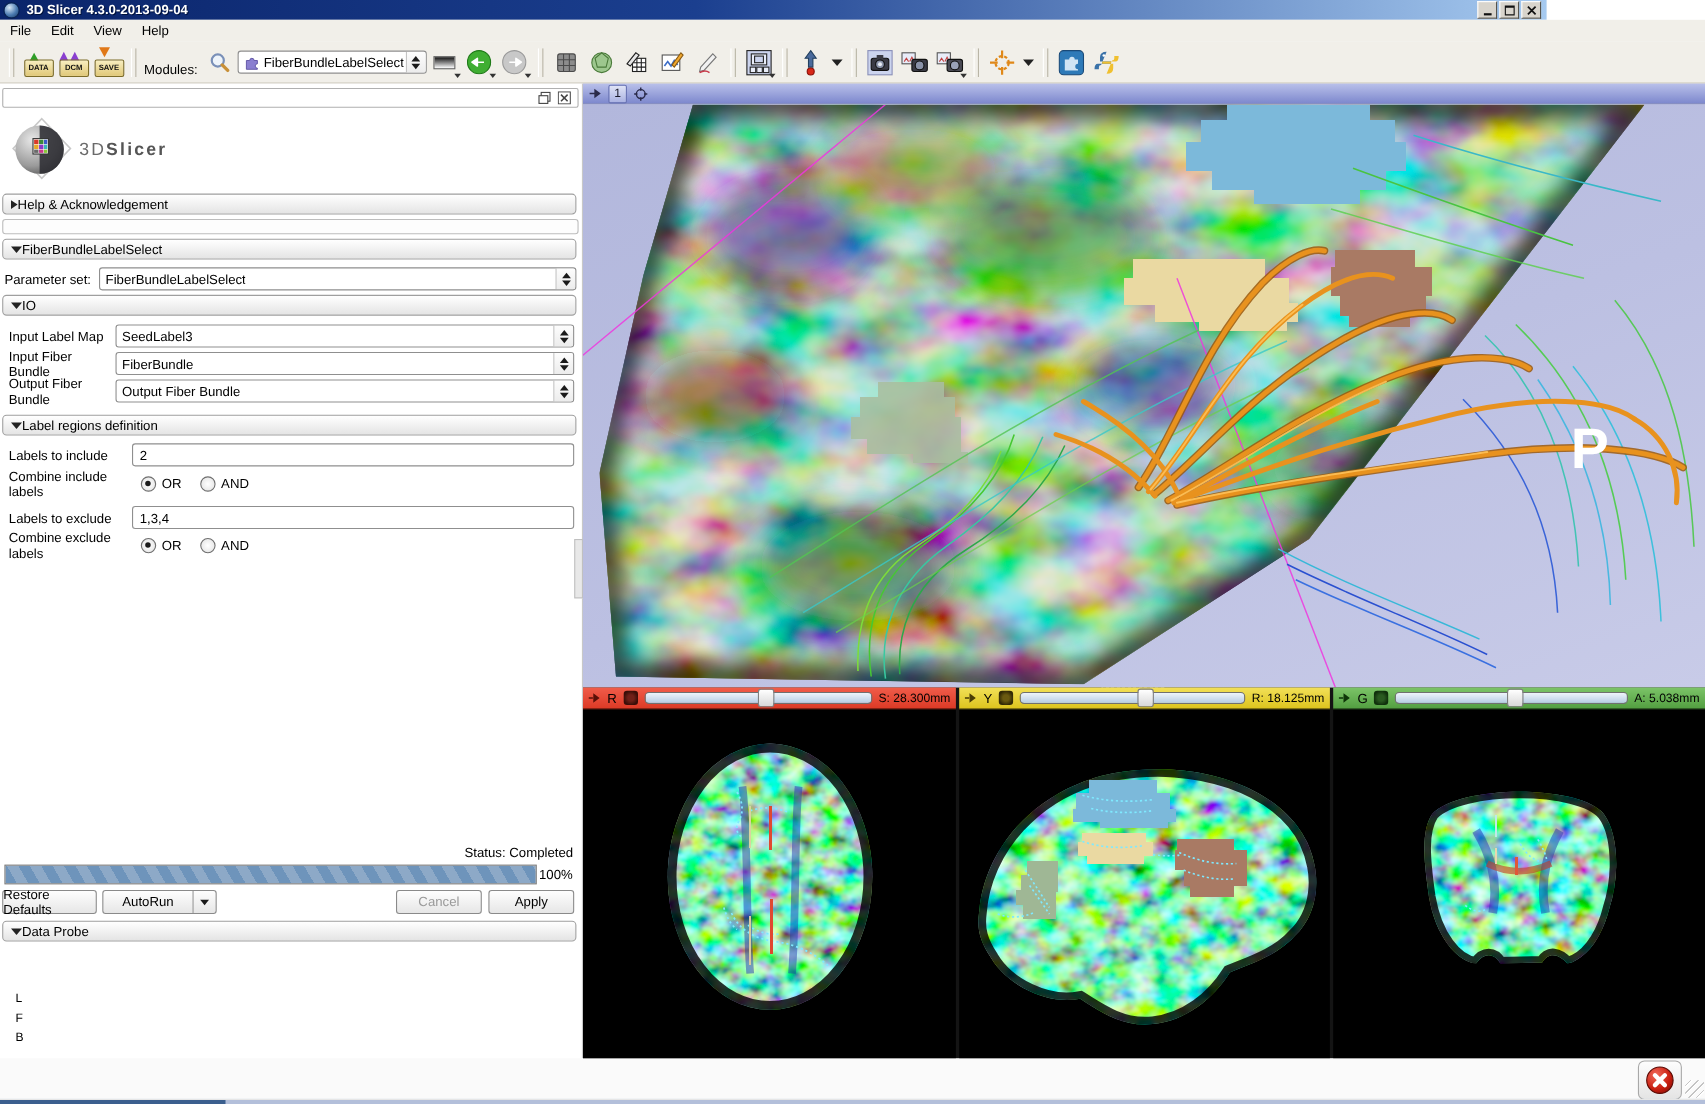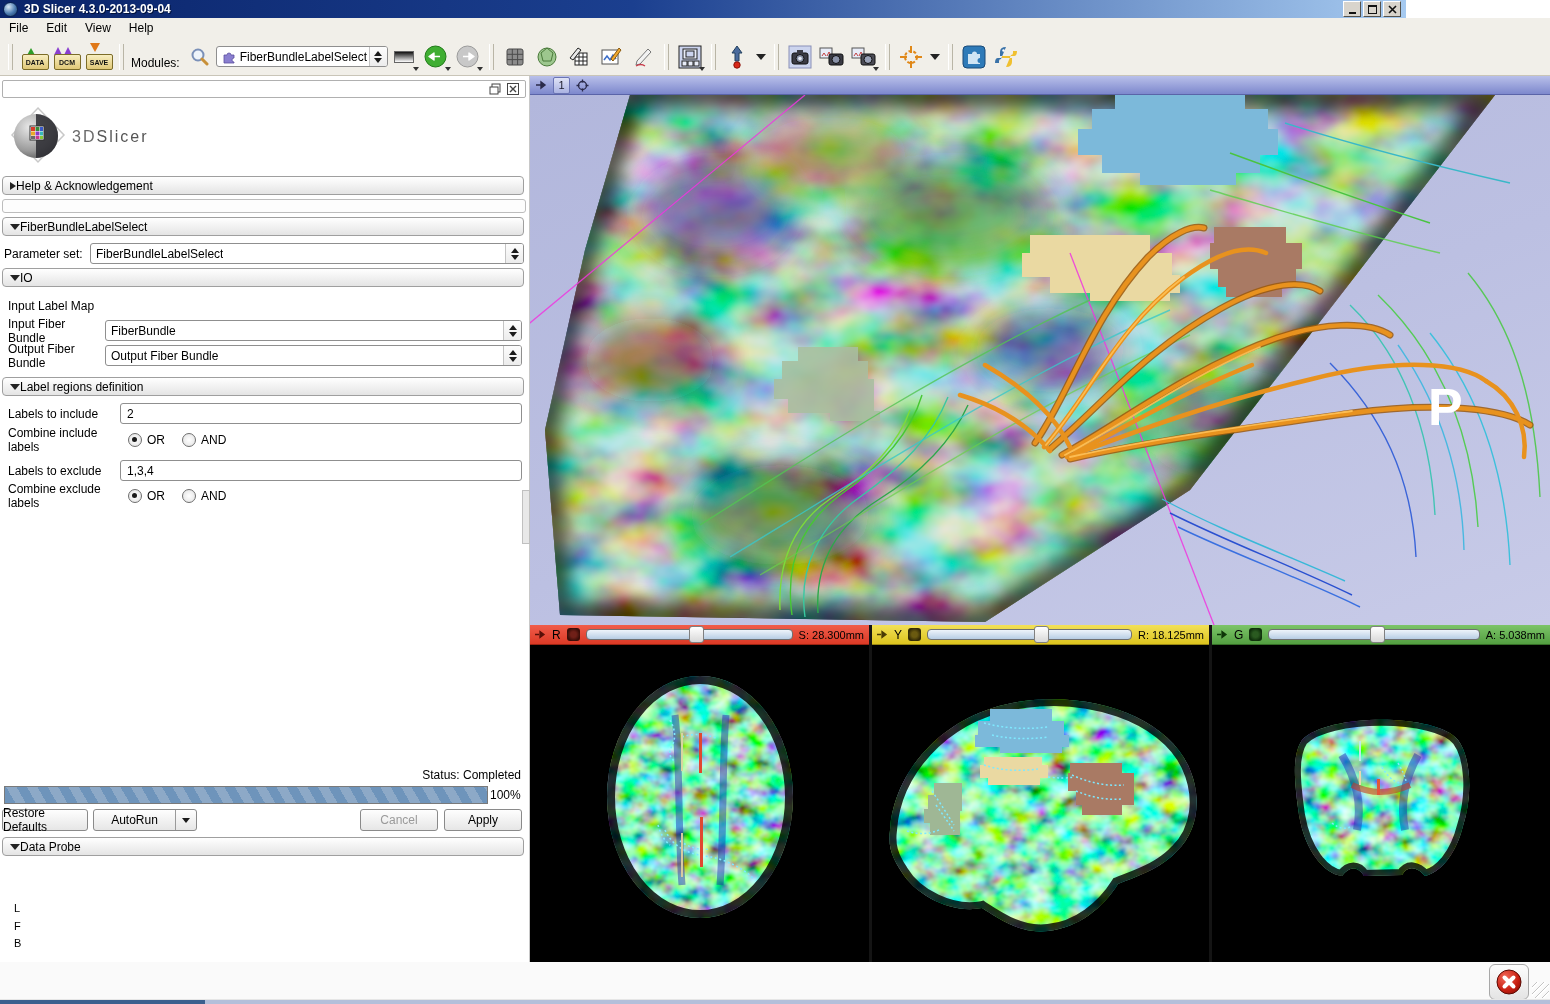--- a/index.html
+++ b/index.html
@@ -320,21 +320,21 @@
           <rect x="34" y="34" width="3" height="3" fill="#88c838"></rect>
         <defs>
             <radialGradient id="logograd" cx="0.35" cy="0.3" r="0.9">
           <stop offset="0" stop-color="#e8e8e8"></stop>
               <stop offset="0.6" stop-color="#9a9a9a"></stop>
               <stop offset="1" stop-color="#3a3a3a"></stop>
         </radialGradient>
           </defs>
       </svg>
       <div style="position:absolute;left:66px;top:26px;font-size:16px;letter-spacing:2px;color:#6a6a6a">
-        <span>3D</span><span style="font-weight:normal;color:#555">Slicer</span>
+        <span>3D</span><span style="font-weight:bold;color:#555">Slicer</span>
       </div>
     </div>
 
     <div class="abs sec" style="top:100px">
       <div class="tri-r"></div>
       <span>Help &amp; Acknowledgement</span>
     </div>
     <div class="abs thinbar" style="top:123px"></div>
 
     <div class="abs sec" style="top:141px">
@@ -353,20 +353,27 @@
       </div>
     </div>
 
     <div class="abs sec" style="top:192px">
       <div class="tri-d2"></div>
       <span>IO</span>
     </div>
 
     <div class="abs" style="left:8px;top:219px;width:514px;height:21px;display:flex;align-items:center">
       <span class="rowlbl" style="width:97px">Input Label Map</span>
+      <div class="combo" style="flex:1">
+        <span class="ctext">SeedLabel3</span>
+        <div class="spin">
+            <div class="tri-u"></div>
+            <div class="tri-dn"></div>
+          </div>
+      </div>
     </div>
     <div class="abs" style="left:8px;top:244px;width:514px;height:21px;display:flex;align-items:center">
       <span class="rowlbl" style="width:97px">Input Fiber Bundle</span>
       <div class="combo" style="flex:1">
         <span class="ctext">FiberBundle</span>
         <div class="spin">
             <div class="tri-u"></div>
             <div class="tri-dn"></div>
           </div>
       </div>

